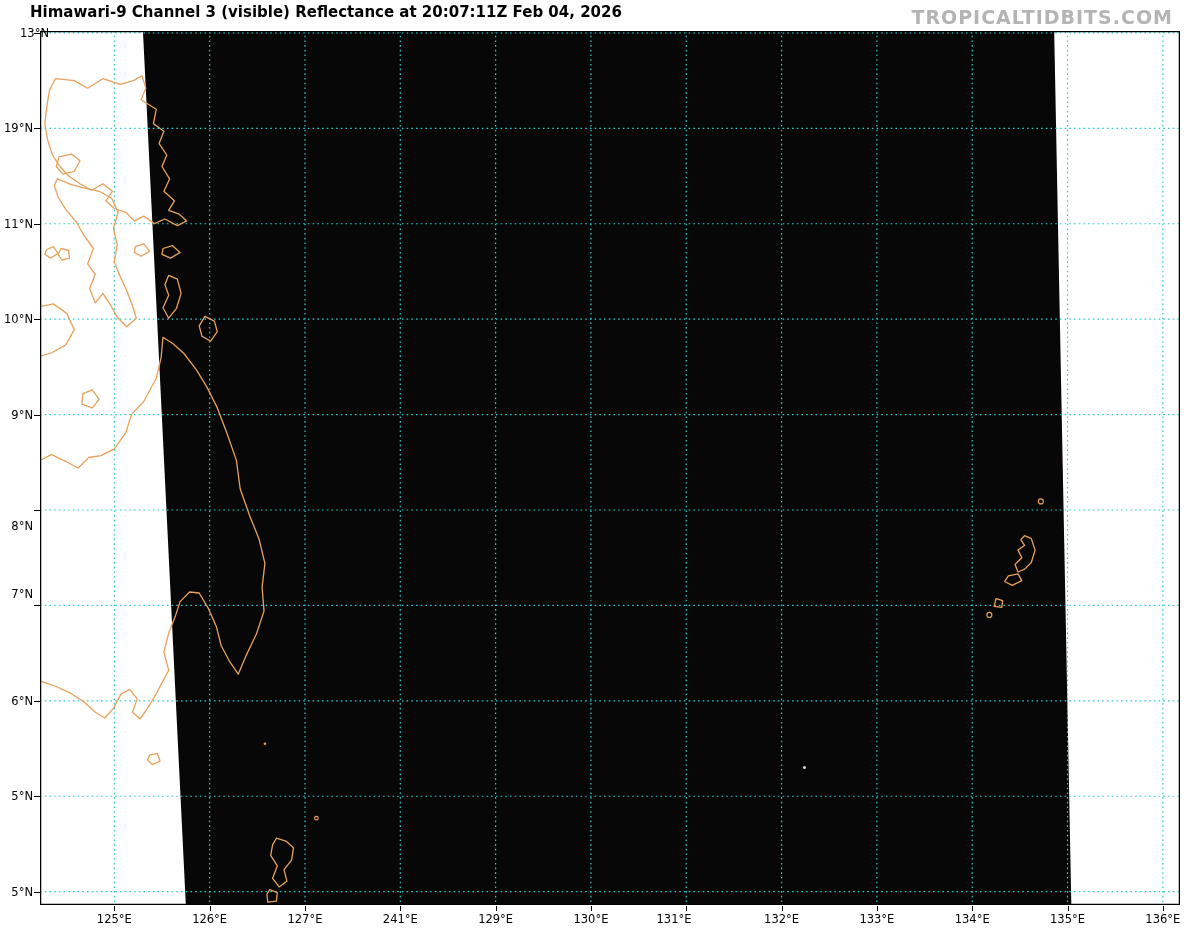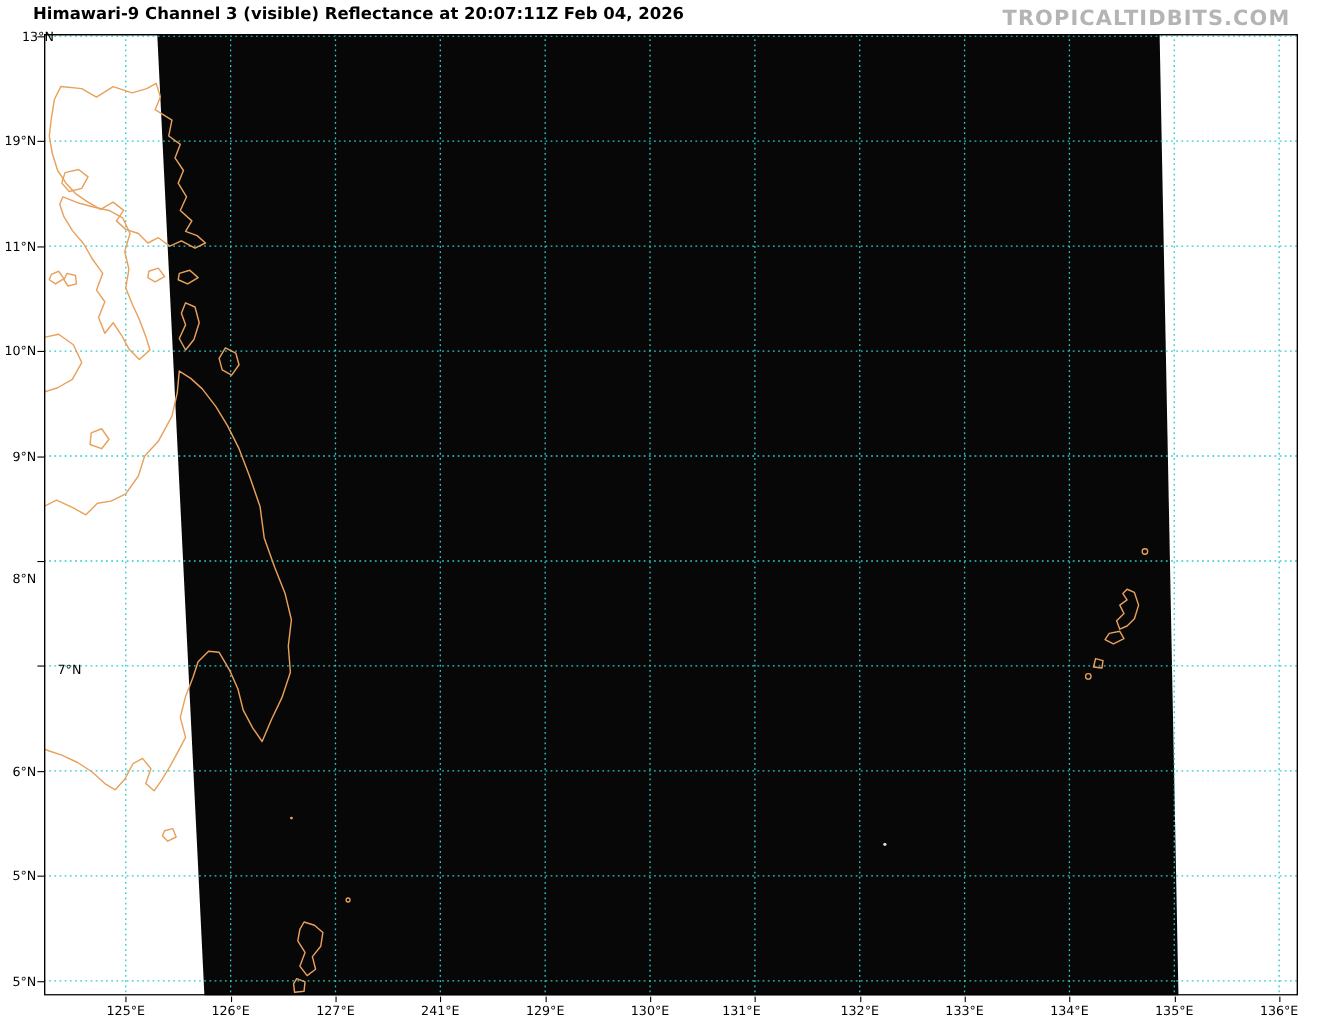--- a/index.html
+++ b/index.html
@@ -106,21 +106,21 @@
       <div class="lat-label" style="left: 0px; top: 121.323px;">19°N</div>
       <div class="lat-tick" style="left: 34px; top: 223.738px;"></div>
       <div class="lat-label" style="left: 0px; top: 216.738px;">11°N</div>
       <div class="lat-tick" style="left: 34px; top: 319.153px;"></div>
       <div class="lat-label" style="left: 0px; top: 312.153px;">10°N</div>
       <div class="lat-tick" style="left: 34px; top: 414.568px;"></div>
       <div class="lat-label" style="left: 0px; top: 407.568px;">9°N</div>
       <div class="lat-tick" style="left: 34px; top: 509.983px;"></div>
       <div class="lat-label" style="left: 0px; top: 509px; margin-top: 10px;">8°N</div>
       <div class="lat-tick" style="left: 34px; top: 605.397px;"></div>
-      <div class="lat-label" style="left: 0px; top: 602px; padding-left: 41px;">7°N</div>
+      <div class="lat-label" style="left: 0px; top: 587px;">7°N</div>
       <div class="lat-tick" style="left: 34px; top: 700.812px;"></div>
       <div class="lat-label" style="left: 0px; top: 693.812px;">6°N</div>
       <div class="lat-tick" style="left: 34px; top: 796.227px;"></div>
       <div class="lat-label" style="left: 0px; top: 789.227px;">5°N</div>
       <div class="lat-tick" style="left: 34px; top: 891.642px;"></div>
       <div class="lat-label" style="left: 0px; top: 884.642px;">5°N</div>
     </div>
 </div>
 
 </body></html>

